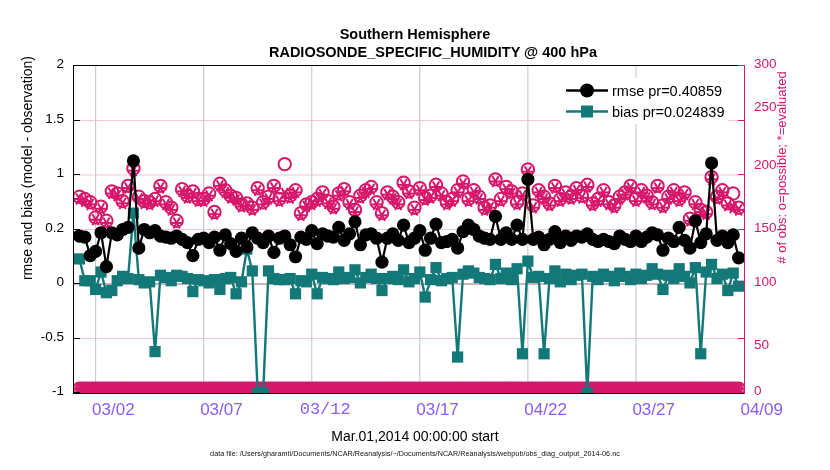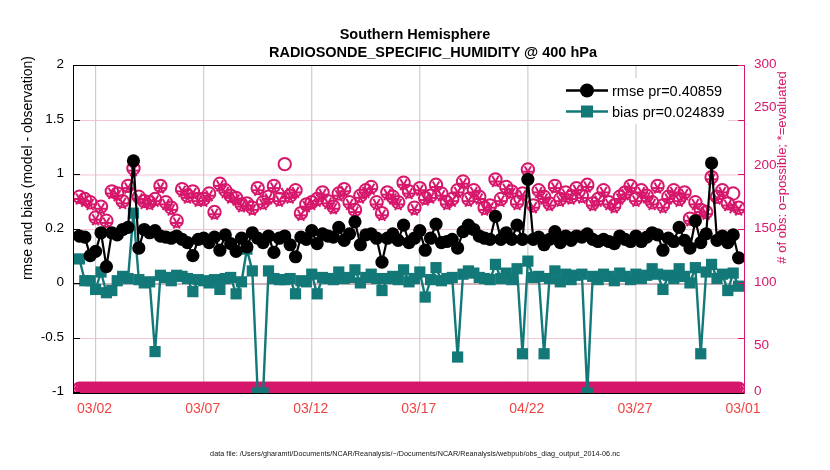--- a/index.html
+++ b/index.html
@@ -11,21 +11,21 @@
        font-weight:bold;color:#000;}
   #title-line1{top:26px;font-size:14.5px;}
   #title-line2{top:44px;font-size:14.5px;padding-left:18px;}
 
   #plot-frame{position:absolute;left:73px;top:65px;width:672px;height:329px;
               border:1.4px solid #000;box-sizing:border-box;background:#fff;}
   #plot-svg{position:absolute;left:0;top:0;}
 
   .ytick-left{position:absolute;text-align:right;width:46px;font-size:13.5px;color:#000;}
   .ytick-right{position:absolute;text-align:left;width:56px;font-size:13.5px;color:#d6176b;}
-  .xtick{position:absolute;text-align:center;width:80px;font-size:14px;color:#ef4444;}
+  .xtick{position:absolute;text-align:right;width:80px;font-size:17px;color:#8b5cf6;}
 
   #ylabel-left{position:absolute;left:-138px;top:160px;width:330px;text-align:center;
      transform:rotate(-90deg);font-size:14px;color:#000;}
   #ylabel-right{position:absolute;left:616px;top:160px;width:330px;text-align:center;
      transform:rotate(-90deg);font-size:13px;color:#d6176b;}
 
   #xlabel{position:absolute;left:0;top:428px;width:830px;text-align:center;font-size:14px;}
   #footer{position:absolute;left:0;top:449px;width:830px;text-align:center;
           font-size:7.2px;color:#111;letter-spacing:.05px;}
 
@@ -2546,39 +2546,40 @@
       <div class="ytick-right" style="left: 754px; top: 274px;">100</div>
       <div style="position: absolute; left: 738px; top: 283px; width: 7px; height: 0px; border-top: 1.3px solid rgb(214, 23, 107);"></div>
       <div class="ytick-right" style="left: 754px; top: 328.5px; margin-top: 8px;">50</div>
       <div style="position: absolute; left: 738px; top: 337.5px; width: 7px; height: 0px; border-top: 1.3px solid rgb(214, 23, 107);"></div>
       <div class="ytick-right" style="left: 754px; top: 383px;">0</div>
       <div style="position: absolute; left: 738px; top: 392px; width: 7px; height: 0px; border-top: 1.3px solid rgb(214, 23, 107);"></div>
     </div>
   <div id="xt">
       <div class="xtick" style="left: 54.6129px; top: 400px;">03/02</div>
       <div class="xtick" style="left: 162.677px; top: 400px;">03/07</div>
-      <div class="xtick" style="left: 270.742px; top: 400px;">03/12</div>
+      <div class="xtick" style="left: 270.742px; top: 400px; font-family: Liberation Mono, monospace;">03/12</div>
       <div class="xtick" style="left: 378.806px; top: 400px;">03/17</div>
       <div class="xtick" style="left: 486.871px; top: 400px;">04/22</div>
       <div class="xtick" style="left: 594.935px; top: 400px;">03/27</div>
-      <div class="xtick" style="left: 703px; top: 400px;">03/01</div>
+      <div class="xtick" style="left: 703px; top: 400px;">04/09</div>
     </div>
 
   <div id="legend">
     <div class="lg-row">
       <svg class="lg-sym" viewBox="0 0 46 21">
         <line x1="2" y1="10.5" x2="44" y2="10.5" stroke="#000" stroke-width="2.6"></line>
         <circle cx="23" cy="10.5" r="7" fill="#000"></circle>
       </svg>
       <span class="lg-txt">rmse pr=0.40859</span>
     </div>
     <div class="lg-row">
       <svg class="lg-sym" viewBox="0 0 46 21">
         <line x1="2" y1="10.5" x2="44" y2="10.5" stroke="#137878" stroke-width="2.6"></line>
         <rect x="17" y="4.5" width="12" height="12" fill="#137878"></rect>
       </svg>
       <span class="lg-txt">bias pr=0.024839</span>
     </div>
   </div>
 
+  <div id="xlabel">Mar.01,2014 00:00:00 start</div>
   <div id="footer">data file: /Users/gharamti/Documents/NCAR/Reanalysis/~/Documents/NCAR/Reanalysis/webpub/obs_diag_output_2014-06.nc</div>
 <div style="position: absolute; left: 743.6px; top: 65px; width: 0px; height: 329px; border-left: 1.4px solid rgb(214, 23, 107);"></div>
   </div>
 
 </body></html>

